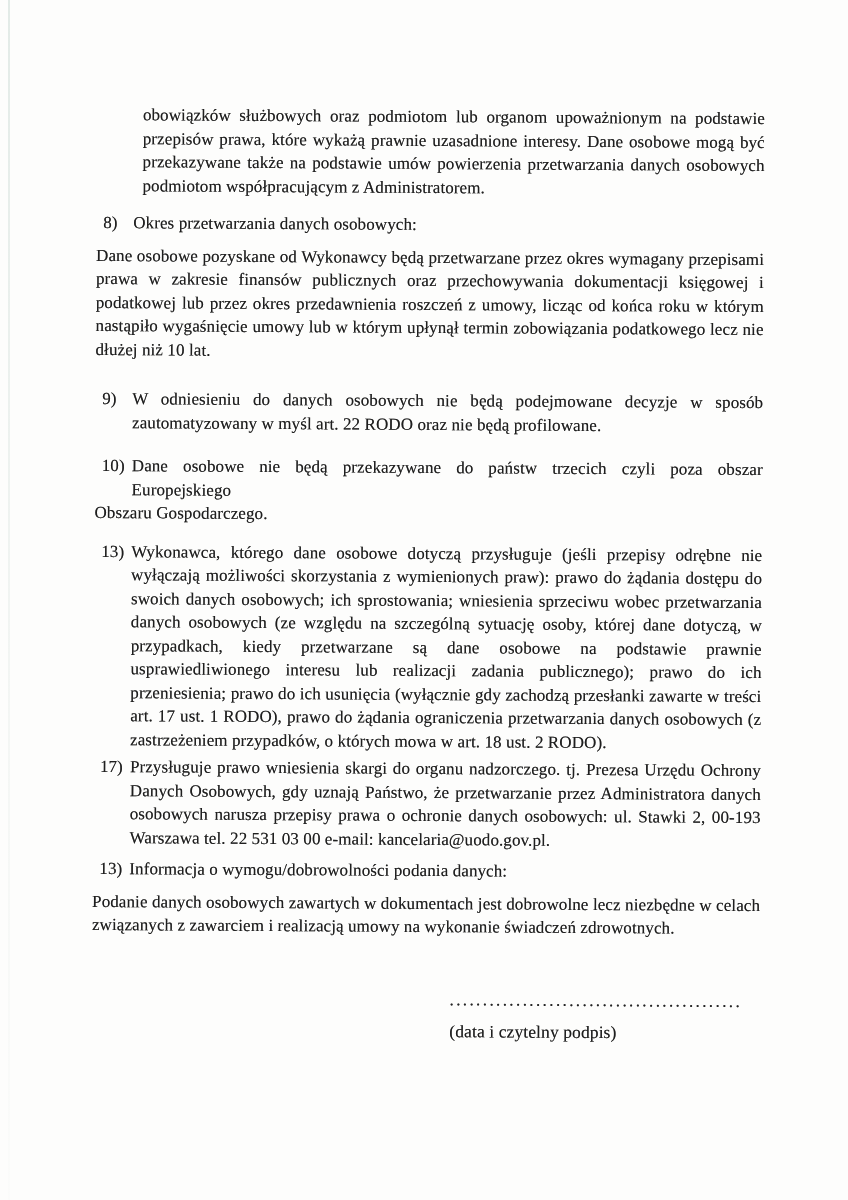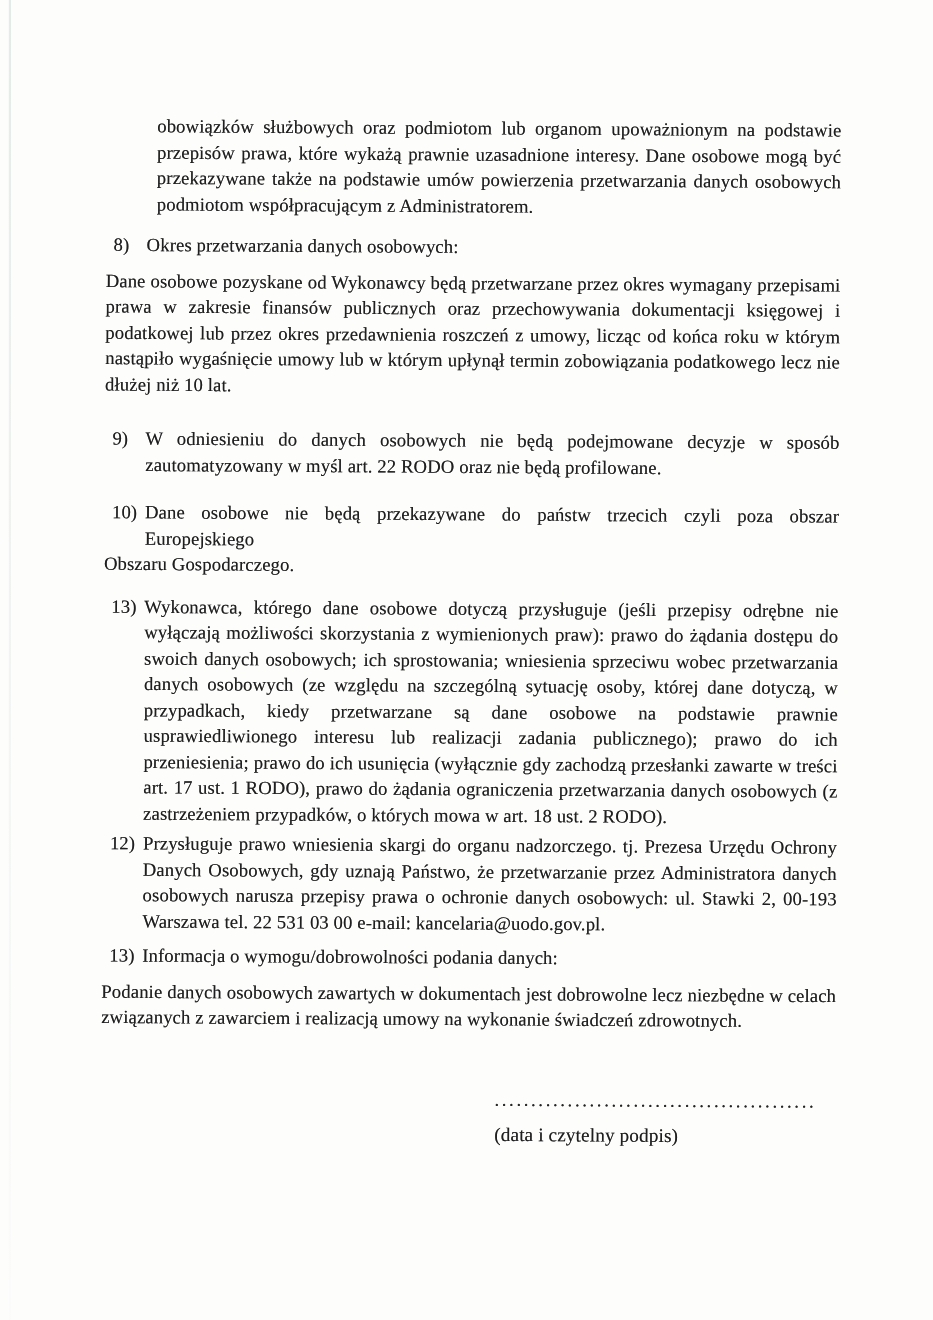--- a/index.html
+++ b/index.html
@@ -124,21 +124,21 @@
     </div>
 
     <p class="para">Obszaru Gospodarczego.</p>
 
     <div class="item mt-item11">
       <span class="num">13)</span>
       <span class="txt">Wykonawca, którego dane osobowe dotyczą przysługuje (jeśli przepisy odrębne nie wyłączają możliwości skorzystania z wymienionych praw): prawo do żądania dostępu do swoich danych osobowych; ich sprostowania; wniesienia sprzeciwu wobec przetwarzania danych osobowych (ze względu na szczególną sytuację osoby, której dane dotyczą, w przypadkach, kiedy przetwarzane są dane osobowe na podstawie prawnie usprawiedliwionego interesu lub realizacji zadania publicznego); prawo do ich przeniesienia; prawo do ich usunięcia (wyłącznie gdy zachodzą przesłanki zawarte w treści art. 17 ust. 1 RODO), prawo do żądania ograniczenia przetwarzania danych osobowych (z zastrzeżeniem przypadków, o których mowa w art. 18 ust. 2 RODO).</span>
     </div>
 
     <div class="item mt-item12">
-      <span class="num">12)</span>
+      <span class="num">17)</span>
       <span class="txt">Przysługuje prawo wniesienia skargi do organu nadzorczego. tj. Prezesa Urzędu Ochrony Danych Osobowych, gdy uznają Państwo, że przetwarzanie przez Administratora danych osobowych narusza przepisy prawa o ochronie danych osobowych: ul. Stawki 2, 00-193 Warszawa tel. 22 531 03 00 e-mail: kancelaria@uodo.gov.pl.</span>
     </div>
 
     <div class="item mt-item13">
       <span class="num">13)</span>
       <span class="txt">Informacja o wymogu/dobrowolności podania danych:</span>
     </div>
 
     <p class="para mt-sm">Podanie danych osobowych zawartych w dokumentach jest dobrowolne lecz niezbędne w celach związanych z zawarciem i realizacją umowy na wykonanie świadczeń zdrowotnych.</p>
 

